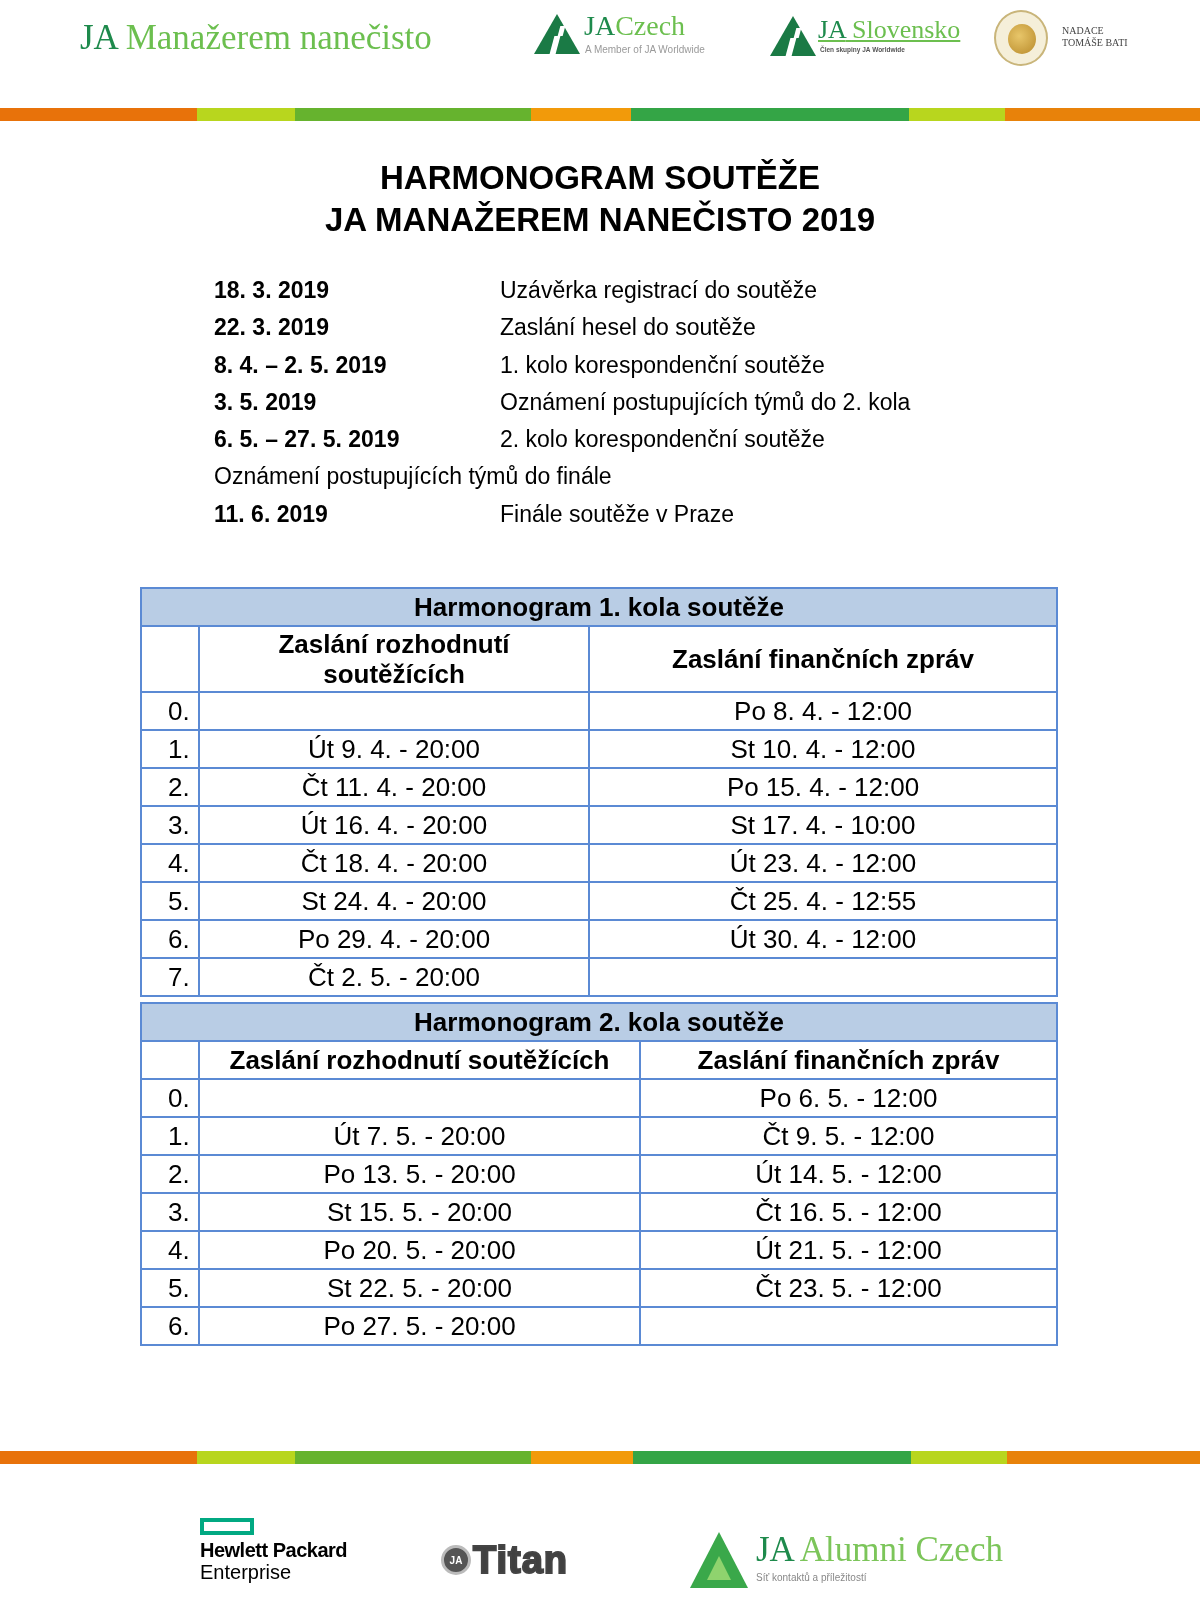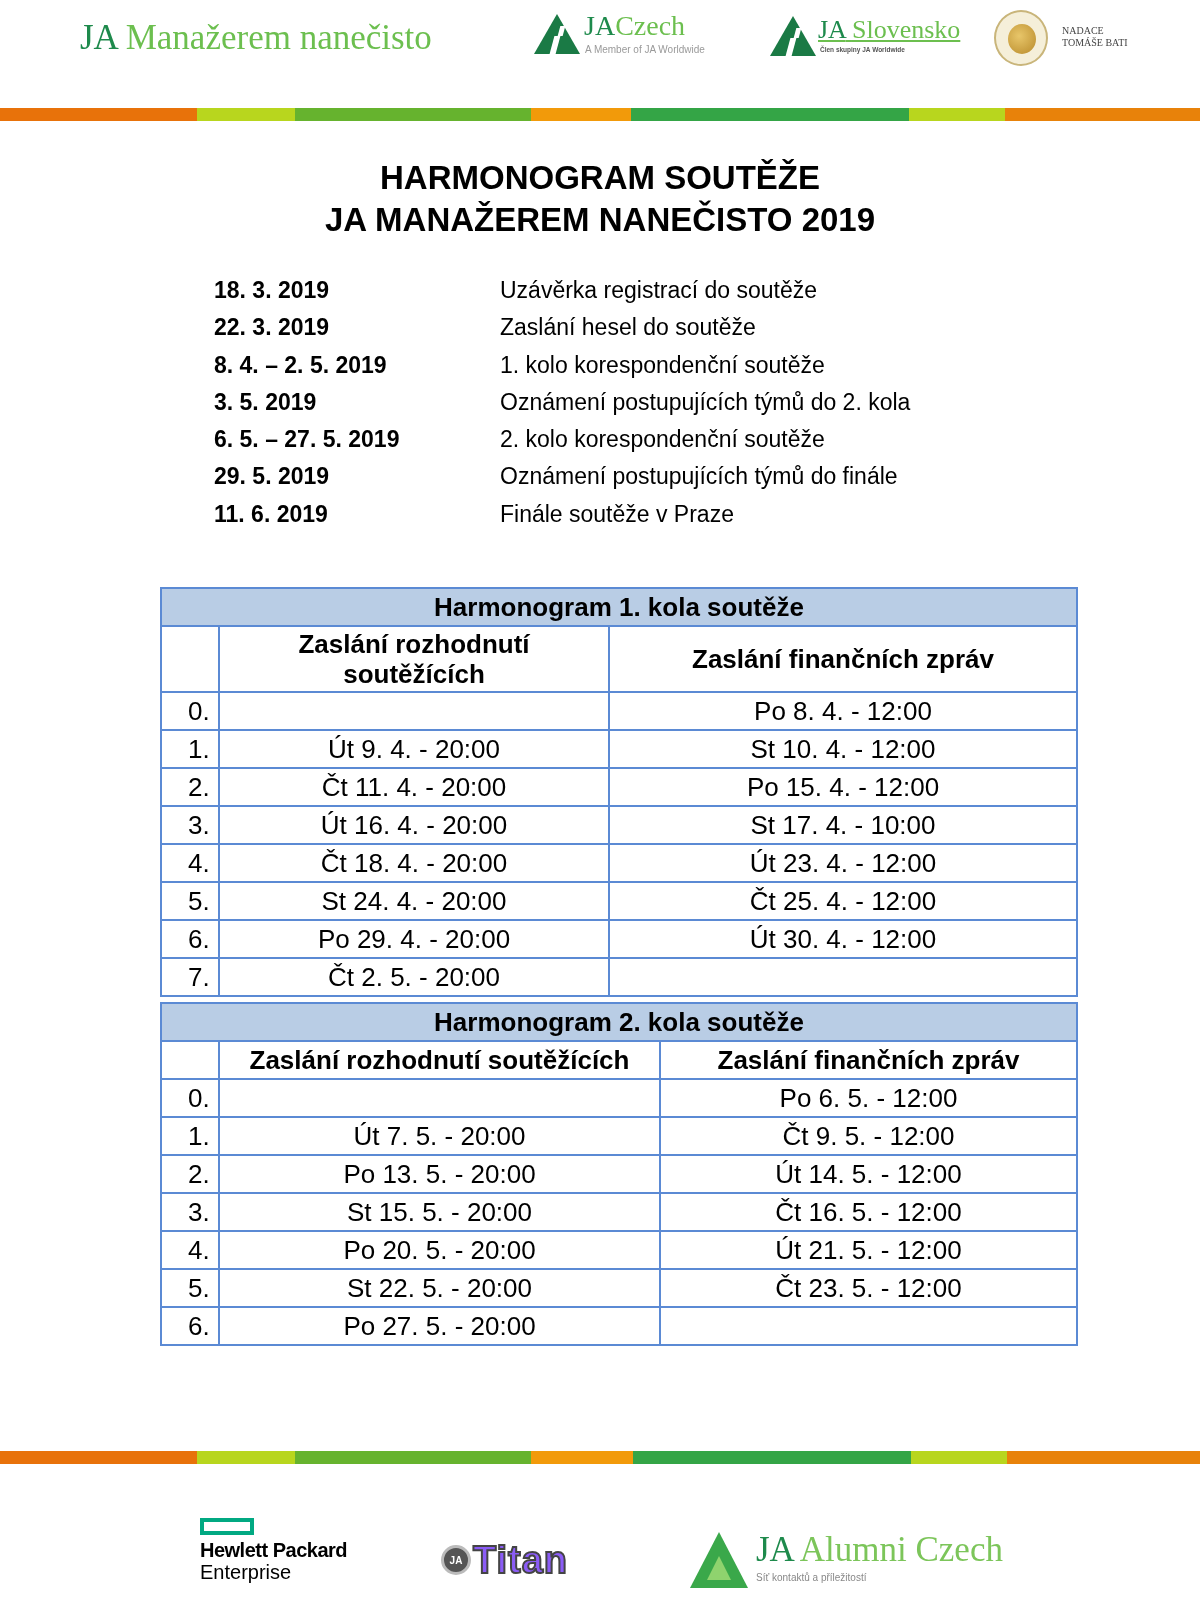--- a/index.html
+++ b/index.html
@@ -39,39 +39,39 @@
   .title1 { top: 158px; }
   .title2 { top: 200px; }
 
   
   .schedule { position: absolute; left: 214px; top: 272px; width: 800px; }
   .sched-row { height: 37.3px; display: flex; font-size: 23px; line-height: 37px; white-space: nowrap; }
   .sched-date { width: 286px; font-weight: bold; }
   .sched-desc { }
 
   
-  .tbl { position: absolute; left: 160px; width: 918px; border-collapse: collapse; font-size: 26px; }
+  .tbl { position: absolute; left: 140px; width: 918px; border-collapse: collapse; font-size: 26px; }
   .tbl td { border: 2px solid #5b8ad4; height: 38px; padding: 0; text-align: center; vertical-align: middle; line-height: 30px; }
   .tbl .caption-row td { background: #b9cde5; font-weight: bold; height: 38px; }
   .tbl .hdr td { font-weight: bold; }
   .tbl td.num { text-align: left; padding-left: 26px; width: 58px; }
   #t1 { top: 587px; }
   #t2 { top: 1002px; }
   #t1 td.c1 { width: 390px; }
   #t2 td.c1 { width: 441px; }
   #t1 .hdr td { height: 66px; line-height: 30px; }
 
   
   .hpe { position: absolute; left: 200px; top: 1518px; }
   .hpe .bar { width: 54px; height: 17px; border: 4px solid #01a982; margin-bottom: 4px; }
   .hpe .l1 { font-weight: bold; font-size: 20px; letter-spacing: -0.5px; white-space: nowrap; line-height: 22px; }
   .hpe .l2 { font-size: 20px; white-space: nowrap; line-height: 22px; }
   .titan { position: absolute; left: 441px; top: 1541px; display: flex; align-items: center; }
   .titan .badge { width: 30px; height: 30px; border-radius: 50%; background: #555; border: 3px solid #bbb; color: #fff; font-size: 10px; font-weight: bold; display: flex; align-items: center; justify-content: center; }
-  .titan .word { font-size: 38px; font-weight: bold; color: #8b5cf6; -webkit-text-stroke: 2px #444; letter-spacing: 1px; margin-left: 2px; line-height: 38px; }
+  .titan .word { font-size: 38px; font-weight: bold; color: #404040; -webkit-text-stroke: 2px #444; letter-spacing: 1px; margin-left: 2px; line-height: 38px; }
   .alumni { position: absolute; left: 690px; top: 1532px; }
   .alumni .tri2 { position: absolute; left: 0; top: 0; width: 0; height: 0; border-left: 29px solid transparent; border-right: 29px solid transparent; border-bottom: 56px solid #3aa84a; }
   .alumni .tri2 .in { position: absolute; left: -12px; top: 24px; width: 0; height: 0; border-left: 12px solid transparent; border-right: 12px solid transparent; border-bottom: 24px solid #8fd36e; }
   .alumni .name { position: absolute; left: 66px; top: -2px; font-family: "Liberation Serif", serif; font-size: 35px; color: #7cc55a; white-space: nowrap; }
   .alumni .name .ja { color: #1e8a4c; }
   .alumni .sub { position: absolute; left: 66px; top: 40px; font-size: 10px; color: #888; white-space: nowrap; }
 </style>
 </head>
 <body>
 
@@ -138,21 +138,20 @@
     </div>
   <div class="sched-row">
       <div class="sched-date">3. 5. 2019</div>
       <div class="sched-desc">Oznámení postupujících týmů do 2. kola</div>
     </div>
   <div class="sched-row">
       <div class="sched-date">6. 5. – 27. 5. 2019</div>
       <div class="sched-desc">2. kolo korespondenční soutěže</div>
     </div>
   <div class="sched-row">
-      <div class="sched-date">29. 5. 2019</div>
       <div class="sched-desc">Oznámení postupujících týmů do finále</div>
     </div>
   <div class="sched-row">
       <div class="sched-date">11. 6. 2019</div>
       <div class="sched-desc">Finále soutěže v Praze</div>
     </div>
 </div>
 
 <table class="tbl" id="t1">
   <tbody>
@@ -188,21 +187,21 @@
         <td>St 17. 4. - 10:00</td>
       </tr>
   <tr>
         <td class="num">4.</td>
         <td class="c1">Čt 18. 4. - 20:00</td>
         <td>Út 23. 4. - 12:00</td>
       </tr>
   <tr>
         <td class="num">5.</td>
         <td class="c1">St 24. 4. - 20:00</td>
-        <td>Čt 25. 4. - 12:00</td>
+        <td>Čt 25. 4. - 12:55</td>
       </tr>
   <tr>
         <td class="num">6.</td>
         <td class="c1">Po 29. 4. - 20:00</td>
         <td>Út 30. 4. - 12:00</td>
       </tr>
   <tr>
         <td class="num">7.</td>
         <td class="c1">Čt 2. 5. - 20:00</td>
         <td></td>

